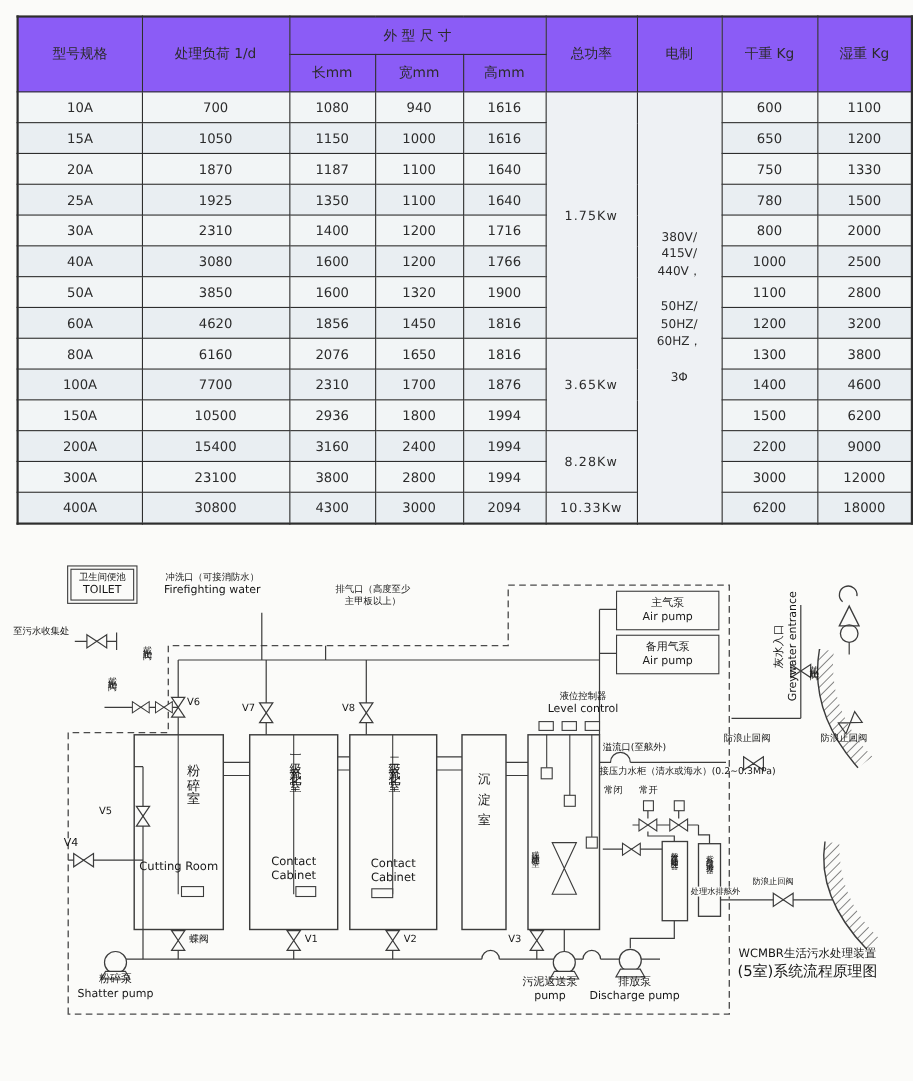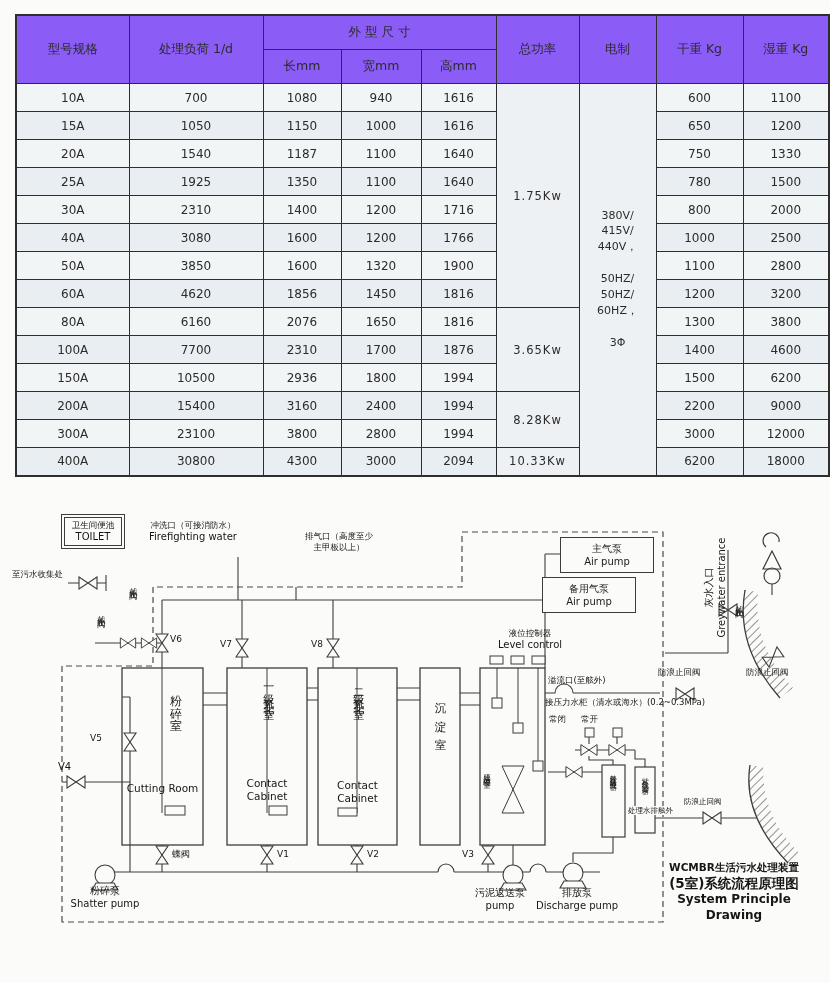--- a/index.html
+++ b/index.html
@@ -23,21 +23,21 @@
   .diagram{position:absolute;left:0;top:495px;width:830px;height:488px;}
   .diagram svg{position:absolute;left:0;top:0;}
   .lbl{position:absolute;font-size:10px;line-height:1.25;white-space:nowrap;color:#161616;}
   .ctr{text-align:center;white-space:normal;}
   .vtext{writing-mode:vertical-rl;text-orientation:upright;}
   .small{font-size:8.5px;}
   .tiny{font-size:7.5px;}
   .boxed{border:1px solid #3c3c3c;outline:1px solid #3c3c3c;outline-offset:2px;background:#fbfbf9;}
   .pumpbox{position:absolute;border:1px solid #3c3c3c;background:#fbfbf9;display:flex;flex-direction:column;
            align-items:center;justify-content:center;font-size:10px;line-height:1.3;}
-  .title-block{font-size:10.5px;font-weight:bold;line-height:1.3;}
+  .title-block{font-size:10.5px;font-weight:normal;line-height:1.3;}
   .title-block .t2{font-size:13.5px;}
   .title-block .t3{font-size:12px;}
 </style>
 </head>
 <body>
 
 <div class="page">
 
   <div class="spec-wrap">
     <table class="spec">
@@ -92,21 +92,21 @@
             <td>15A</td>
             <td>1050</td>
             <td>1150</td>
             <td>1000</td>
             <td>1616</td>
             <td>650</td>
             <td>1200</td>
           </tr>
           <tr>
             <td>20A</td>
-            <td>1540</td>
+            <td>1870</td>
             <td>1187</td>
             <td>1100</td>
             <td>1640</td>
             <td>750</td>
             <td>1330</td>
           </tr>
           <tr>
             <td>25A</td>
             <td>1925</td>
             <td>1350</td>
@@ -356,21 +356,21 @@
     <div class="lbl" style="left:90px;top:238px;font-size:9px;">V5</div>
     <div class="lbl" style="left:277px;top:354px;font-size:9px;">V1</div>
     <div class="lbl" style="left:367px;top:354px;font-size:9px;">V2</div>
     <div class="lbl" style="left:462px;top:354px;font-size:9px;">V3</div>
     <div class="lbl" style="left:172px;top:354px;font-size:9px;">蝶阀</div>
 
     <div class="pumpbox" style="left:560px;top:42px;width:92px;height:34px;">
       <div>主气泵</div>
       <div>Air pump</div>
     </div>
-    <div class="pumpbox" style="left:542px;top:82px;width:92px;height:34px;">
+    <div class="pumpbox" style="left:560px;top:82px;width:92px;height:34px;">
       <div>备用气泵</div>
       <div>Air pump</div>
     </div>
 
     <div class="lbl ctr" style="left:650px;top:80px;width:130px;transform:rotate(-90deg);">
       <div>灰水入口</div>
       <div>Greywater entrance</div>
     </div>
 
     <div class="lbl small" style="left:658px;top:172px;">防浪止回阀</div>
@@ -420,17 +420,16 @@
       <div>pump</div>
     </div>
     <div class="lbl ctr" style="left:531px;top:392px;width:92px;">
       <div>排放泵</div>
       <div>Discharge pump</div>
     </div>
 
     <div class="lbl ctr title-block" style="left:648px;top:366px;width:172px;">
       <div>WCMBR生活污水处理装置</div>
       <div class="t2">(5室)系统流程原理图</div>
-      <div class="t3">System Principle Drawing</div>
     </div>
 
   </div>
 </div>
 
 </body></html>

